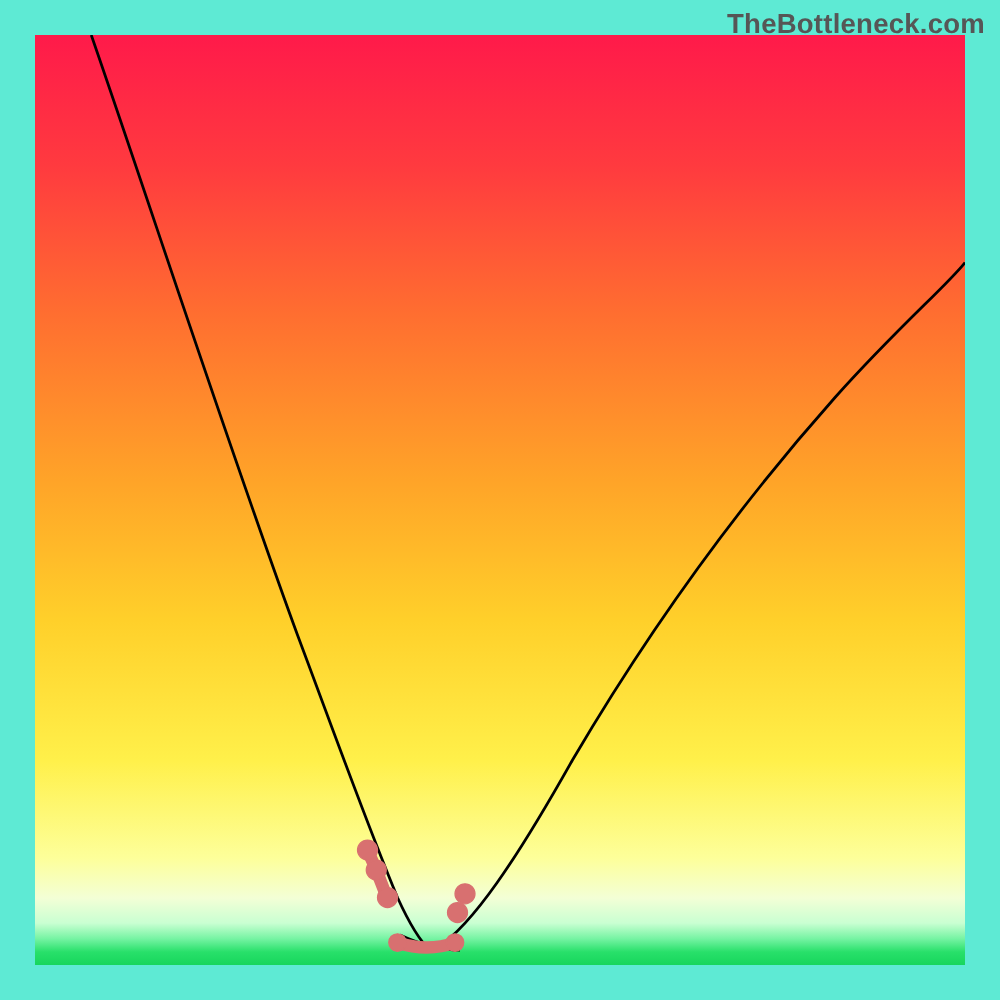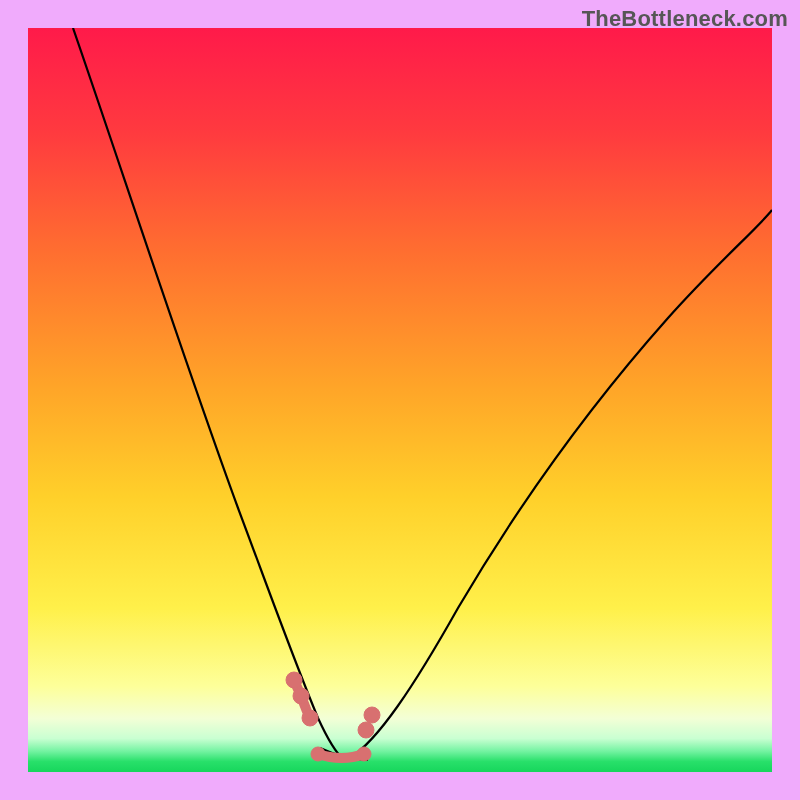--- a/index.html
+++ b/index.html
@@ -7,21 +7,21 @@
     padding: 0;
     width: 800px;
     height: 800px;
     background: #000;
     overflow: hidden;
   }
   .frame {
     position: relative;
     width: 800px;
     height: 800px;
-    background: #f0abfc;
+    background: #5eead4;
   }
   .plot-area {
     position: absolute;
     left: 28px;
     top: 28px;
     width: 744px;
     height: 744px;
     overflow: hidden;
   }
   .gradient {

